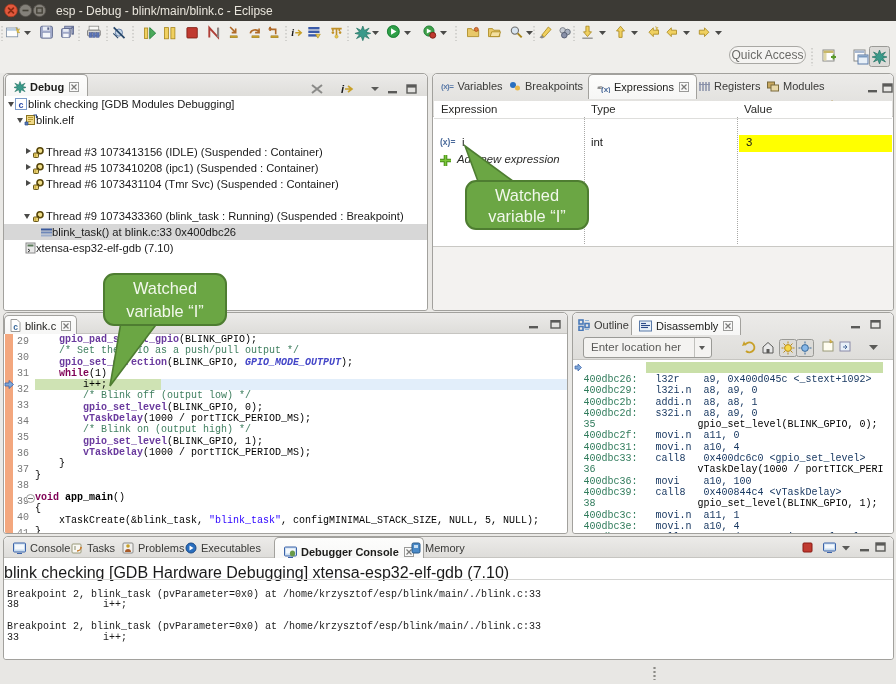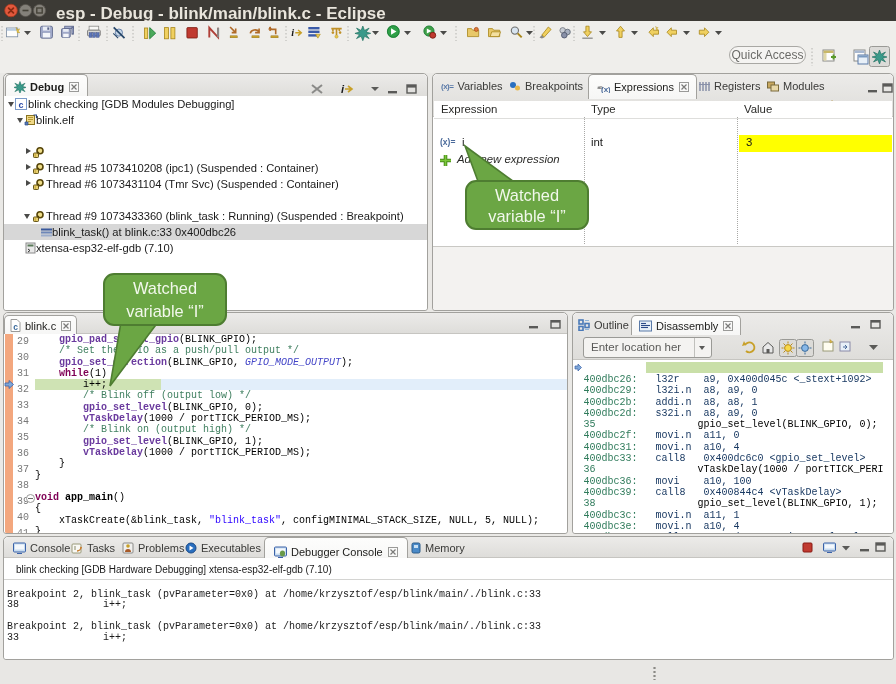--- a/index.html
+++ b/index.html
@@ -1,41 +1,41 @@
 <!DOCTYPE html>
 <html><head><meta charset="utf-8">
 <style>
 *{margin:0;padding:0;box-sizing:border-box}
 html,body{width:896px;height:684px;overflow:hidden;font-family:"Liberation Sans",sans-serif;background:#EAE9E6}
 #root{position:absolute;top:0;left:0;width:896px;height:684px}
 .abs{position:absolute}
 
 #titlebar{position:absolute;top:0;left:0;width:896px;height:21px;background:#3C3A35}
-#ttext{position:absolute;left:56px;top:4px;font-size:17px;font-weight:bold;color:#E9E5DC}
+#ttext{position:absolute;left:56px;top:4px;font-size:12px;font-weight:normal;color:#E9E5DC}
 
 #toolbar{position:absolute;top:21px;left:0;width:896px;height:52px;background:#EFEEEB}
 #qa{position:absolute;left:729px;top:25px;width:77px;height:18px;border:1px solid #A9A8A4;border-radius:9px;background:#F5F4F2;color:#6B6B68;font-size:12px;text-align:center;line-height:16px}
 
 .panel{position:absolute;background:#FFF;border:1px solid #A2A19D;border-radius:5px 5px 3px 3px}
 .phead{position:absolute;left:0;top:0;right:0;height:24px;background:linear-gradient(#ECEBE9,#DEDDDA);border-bottom:1px solid #C6C5C1;border-radius:5px 5px 0 0}
 .tab{position:absolute;top:0;height:24px;display:flex;align-items:center;font-size:11px;color:#3A3A38;white-space:nowrap}
 .atab{background:linear-gradient(#FDFDFC,#F6F6F5);border:1px solid #A2A19D;border-bottom:none;border-radius:5px 5px 0 0;height:25px;color:#1C1C1A}
 .ticon{display:inline-block;margin-right:4px}
 .tclose{margin-left:5px}
 mono,pre.code{font-family:"Liberation Mono",monospace}
 .trow{position:absolute;left:0;right:0;height:16px}
 .trow span{position:absolute;top:0;line-height:16px;white-space:nowrap}
 .trow .tico{position:absolute;top:2px}
 s.exp,s.col{position:absolute;display:block;text-decoration:none}
 s.exp{top:6px;border-left:3.5px solid transparent;border-right:3.5px solid transparent;border-top:5px solid #4A4A48}
 s.col{top:4px;border-top:3.5px solid transparent;border-bottom:3.5px solid transparent;border-left:5px solid #4A4A48}
 .cm{color:#3F7F5F}
 .kw{color:#7F0055;font-weight:bold}
 .fn{color:#6A3A9E;font-weight:bold}
-.mc{color:#4547C8;font-style:italic;font-weight:normal}
+.mc{color:#4547C8;font-style:italic;font-weight:bold}
 .st{color:#2A00FF}
 .ad{color:#2F7B5B}
 .sep line{stroke:#B4B4B0;stroke-width:1;stroke-dasharray:1.5 2}
 .sl{color:#000}
 </style></head>
 <body>
 <div id="root">
 <svg width="0" height="0" style="position:absolute">
       <defs>
 <g id="closx">
@@ -282,20 +282,21 @@
             <path d="M1 8 l3 0 0 3 -3 0 z" fill="#5A7AB8" stroke="#2A4A88" stroke-width=".7"></path>
             <path d="M9.5 1 l3 0 0 3" fill="none" stroke="#2A4A88" stroke-width="1.2"></path>
           </svg>
           <span style="left:32px">blink.elf</span>
         </div>
   <div class="trow" style="top:48px">
           <s class="col" style="left:22px"></s>
           <svg class="tico" style="left:28px" width="12" height="12">
             <use href="#keysym"></use>
           </svg>
+          <span style="left:42px">Thread #3 1073413156 (IDLE) (Suspended : Container)</span>
         </div>
   <div class="trow" style="top:64px">
           <s class="col" style="left:22px"></s>
           <svg class="tico" style="left:28px" width="12" height="12">
             <use href="#keysym"></use>
           </svg>
           <span style="left:42px">Thread #5 1073410208 (ipc1) (Suspended : Container)</span>
         </div>
   <div class="trow" style="top:80px">
           <s class="col" style="left:22px"></s>
@@ -598,21 +599,21 @@
         </svg>Tasks</div>
  <div class="tab" style="left:113px;height:22px;padding:0 5px"><svg class="ticon" width="12" height="12">
           <rect x="1" y="1" width="10" height="10" rx="1" fill="#F0F0EE" stroke="#8A8A88"></rect>
           <circle cx="6" cy="4" r="1.8" fill="#C8A028"></circle>
           <path d="M3 10 a3 3 0 0 1 6 0 z" fill="#A85A28"></path>
         </svg>Problems</div>
  <div class="tab" style="left:176px;height:22px;padding:0 5px"><svg class="ticon" width="12" height="12">
           <circle cx="6" cy="6" r="5" fill="#2A6FBF" stroke="#1A4A88"></circle>
           <path d="M4.5 3.5 l4 2.5 -4 2.5 z" fill="#FFF"></path>
         </svg>Executables</div>
- <div class="tab atab" style="left:260px;height:22px;padding:14px 9px;font-weight:normal"><svg class="ticon" width="13" height="12">
+ <div class="tab atab" style="left:270px;height:22px;padding:14px 9px;font-weight:bold"><svg class="ticon" width="13" height="12">
           <rect x="0.5" y="1" width="12" height="9" rx="1" fill="#C8DCF0" stroke="#3A62A8"></rect>
           <rect x="2" y="2.5" width="9" height="5" fill="#F4F8FC"></rect>
           <ellipse cx="8.5" cy="7.5" rx="2.6" ry="3" fill="#6A9A48"></ellipse>
           <line x1="4" y1="11.5" x2="9" y2="11.5" stroke="#3A62A8"></line>
         </svg>Debugger Console<svg class="tclose" width="10" height="10">
           <use href="#closx"></use>
         </svg></div>
  <div class="tab" style="left:402px;height:22px;padding:0 5px"><svg class="ticon" width="10" height="12">
           <rect x="1" y="1" width="8" height="10" rx="1.5" fill="#4A8AC8" stroke="#2A5A88"></rect>
           <rect x="3" y="3" width="4" height="3" fill="#C8E0F4"></rect>
@@ -623,21 +624,21 @@
           <rect x="21.5" y="2" width="12" height="8" rx="1" fill="#C8DCF0" stroke="#3A62A8"></rect>
           <rect x="23" y="3.5" width="9" height="4" fill="#F4F8FC"></rect>
           <line x1="25" y1="11.5" x2="30" y2="11.5" stroke="#3A62A8"></line>
         </g>
   <path d="M40 5 l4 4.5 4-4.5 z" fill="#5A5A58"></path>
   <rect x="58" y="8" width="9" height="2.4" fill="#5A5A58"></rect>
   <rect x="74" y="2" width="9" height="8" fill="none" stroke="#5A5A58" stroke-width="1.4"></rect>
         <rect x="74" y="2" width="9" height="2.6" fill="#5A5A58"></rect>
  </svg>
  <div class="abs" style="left:0;top:21px;right:0;bottom:0;background:#FFF;border-radius:0 0 3px 3px;overflow:hidden">
-  <div class="abs" style="left:12px;top:6px;font-size:10px;color:#1A1A1A;white-space:nowrap">blink checking [GDB Hardware Debugging] xtensa-esp32-elf-gdb (7.10)</div>
+  <div class="abs" style="left:0px;top:6px;font-size:16px;color:#1A1A1A;white-space:nowrap">blink checking [GDB Hardware Debugging] xtensa-esp32-elf-gdb (7.10)</div>
   <div class="abs" style="left:0;top:20.5px;right:0;height:1px;background:#D4D4D2"></div>
   <pre class="code" style="position:absolute;left:3px;top:31.5px;font-size:10px;line-height:10.9px;color:#1A1A1A">Breakpoint 2, blink_task (pvParameter=0x0) at /home/krzysztof/esp/blink/main/./blink.c:33
 38              i++;
 
 Breakpoint 2, blink_task (pvParameter=0x0) at /home/krzysztof/esp/blink/main/./blink.c:33
 33              i++;</pre>
  </div>
 </div>
 
 <div class="abs" style="left:0;top:660px;width:896px;height:24px;background:#E8E7E4">

